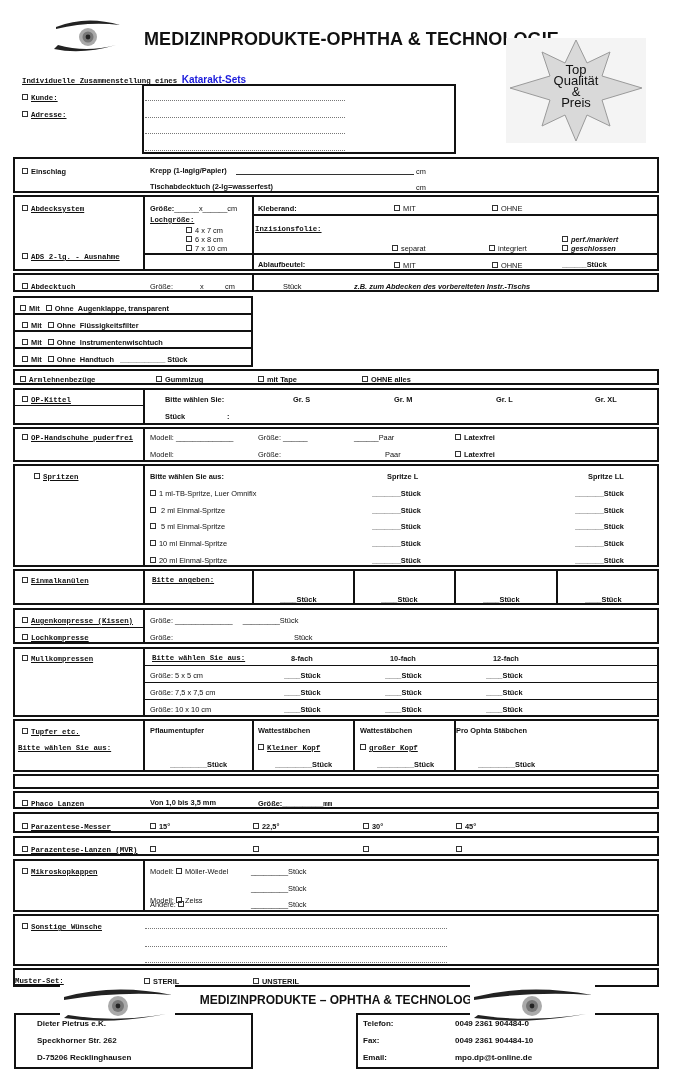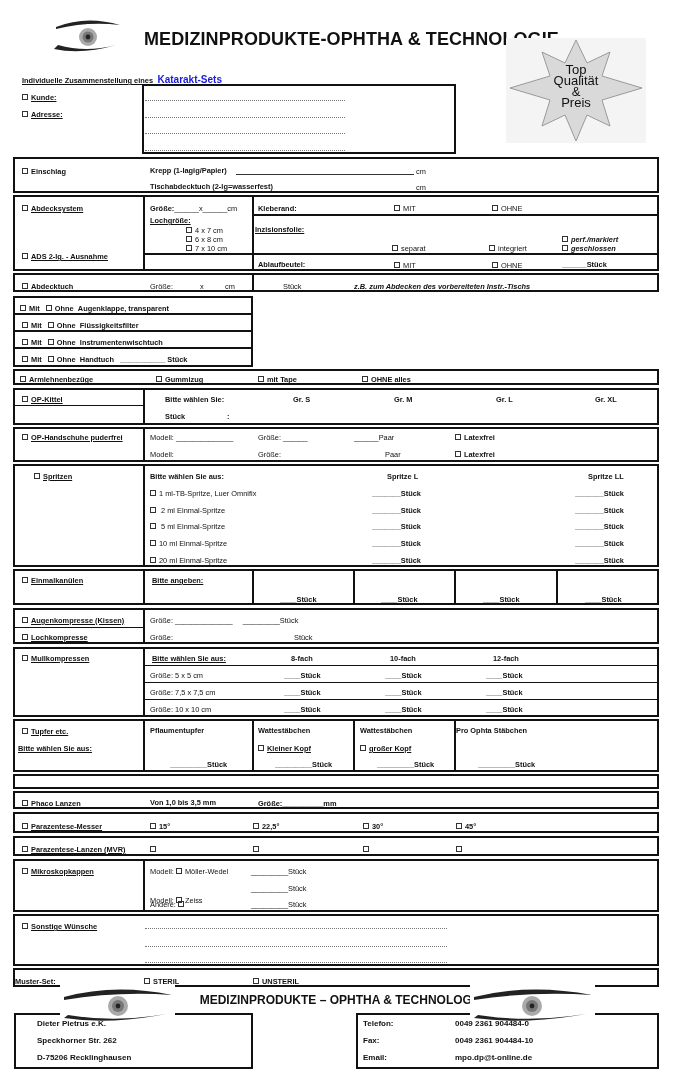--- a/index.html
+++ b/index.html
@@ -1,19 +1,19 @@
 <!DOCTYPE html>
 <html><head>
 <meta charset="utf-8">
 <style>
   html,body{margin:0;padding:0;background:#fff;}
   body{width:683px;height:1077px;position:relative;overflow:hidden;font-family:"Liberation Sans",sans-serif;color:#111;}
   .abs{position:absolute;}
   .b{font-weight:bold;}
-  .u{text-decoration:underline;}
+  .u{text-decoration:underline;font-family:Liberation Mono, monospace;}
   .i{font-style:italic;}
   .t7{font-size:7.4px;line-height:9px;white-space:nowrap;}
   .t8{font-size:8px;line-height:10px;white-space:nowrap;}
   .box{position:absolute;border:2px solid #111;box-sizing:border-box;}
   .vl{position:absolute;width:2px;background:#111;}
   .hl{position:absolute;height:2px;background:#111;}
   .cb{display:inline-block;width:4px;height:4px;border:0.8px solid #333;margin-right:3px;vertical-align:middle;position:relative;top:-1px;}
   .dots{position:absolute;border-bottom:1px dotted #777;height:0;}
   .title{font-size:18px;font-weight:bold;letter-spacing:0.1px;}
   a.link{color:#1a1adb;font-weight:bold;font-size:10px;text-decoration:underline;}

